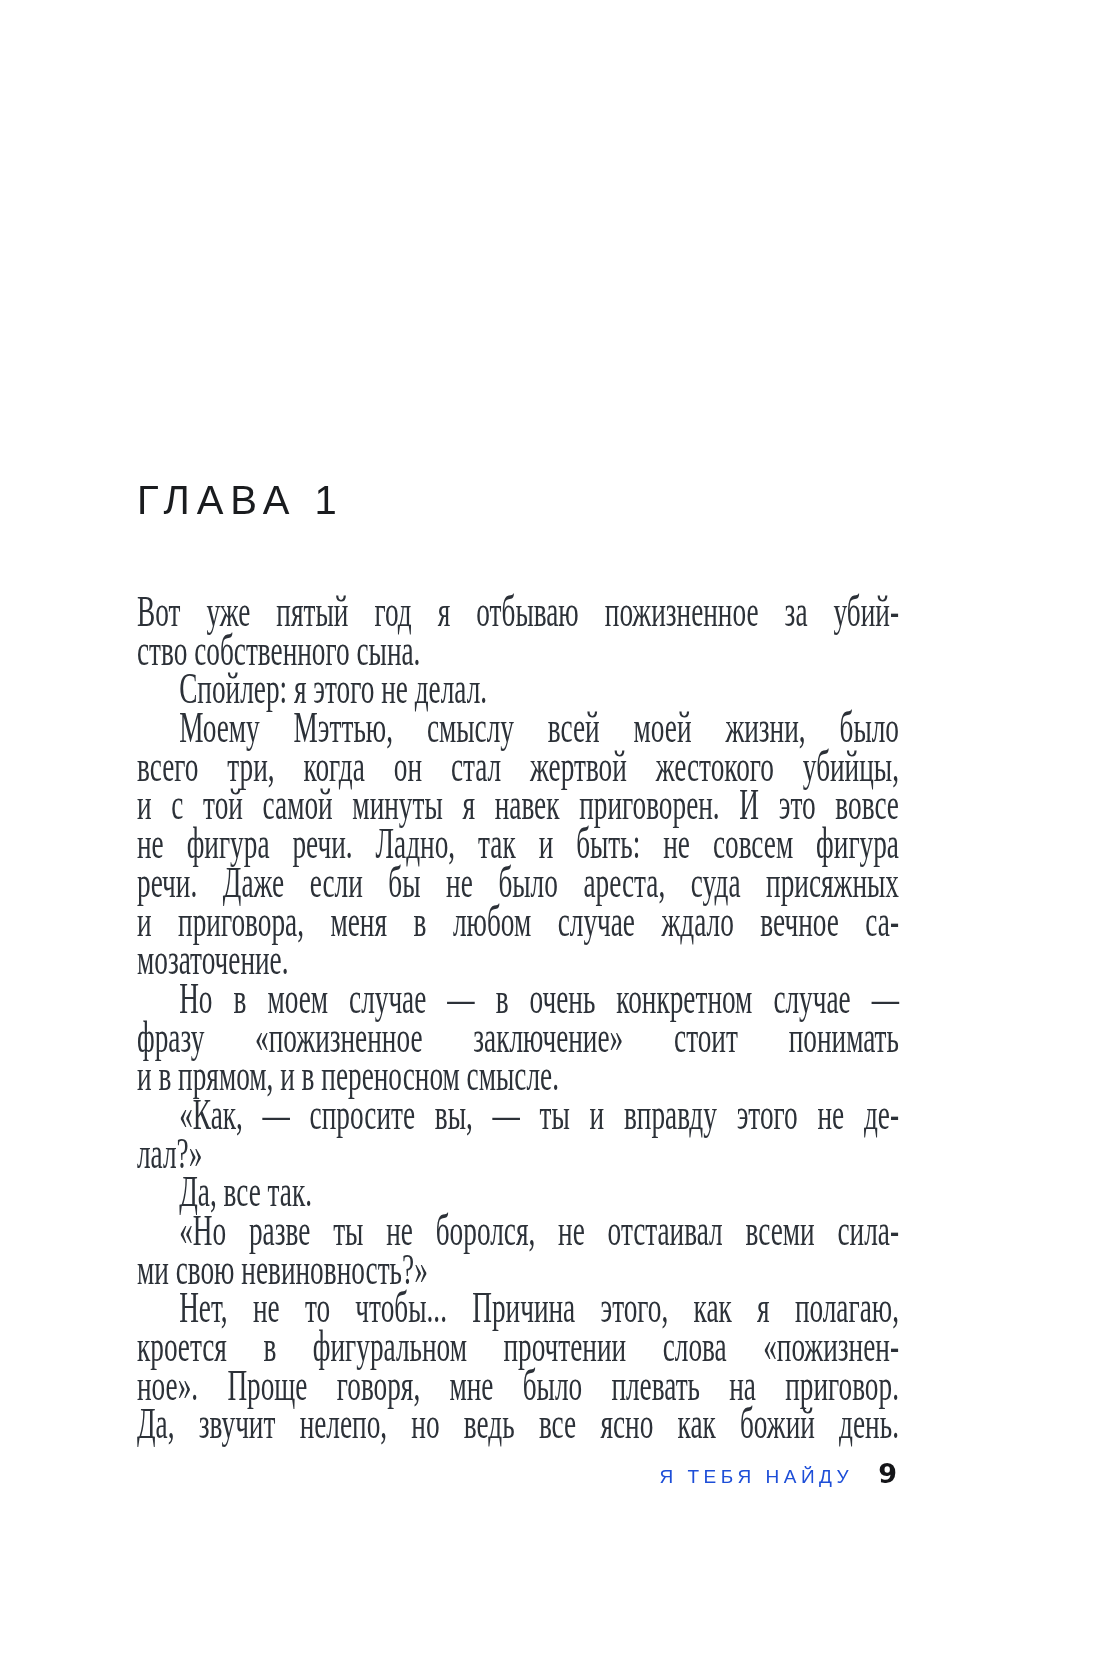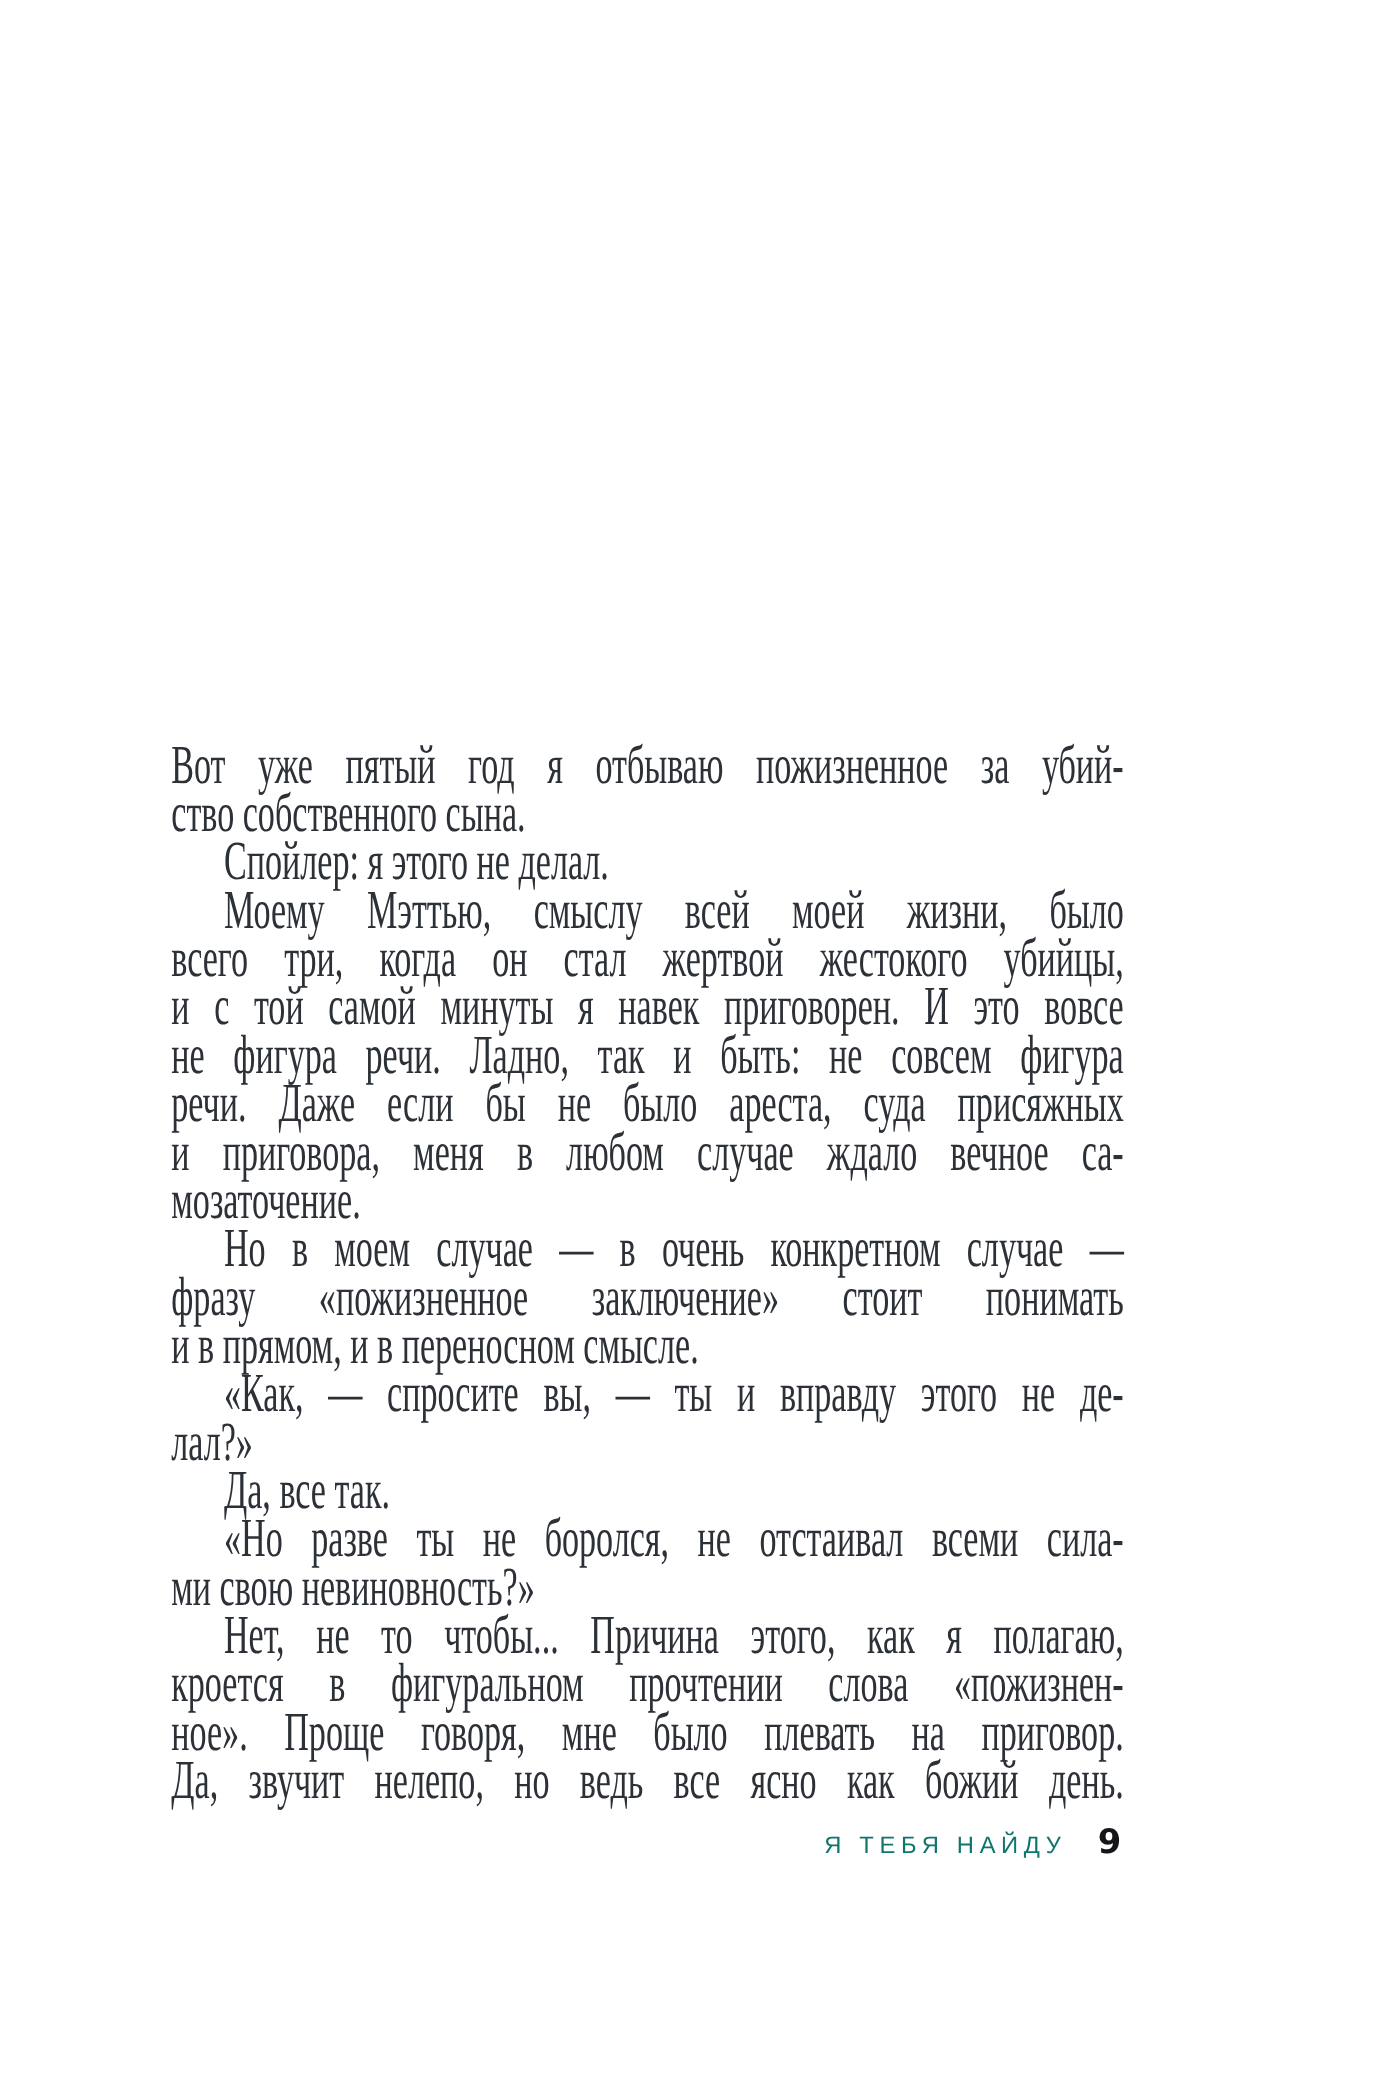--- a/index.html
+++ b/index.html
@@ -60,35 +60,36 @@
     right: 203px;
     display: flex;
     align-items: baseline;
     gap: 25px;
   }
   .running-title {
     font-family: "Liberation Sans", "DejaVu Sans", sans-serif;
     font-size: 19px;
     font-weight: 400;
     letter-spacing: 4.5px;
-    color: #0f766e;
+    color: #1d4ed8;
     white-space: nowrap;
   }
   .page-number {
     font-family: "DejaVu Sans", "Liberation Sans", sans-serif;
     font-size: 27px;
     font-weight: 700;
     color: #141518;
   }
 </style>
 </head>
 <body>
 
 <div class="page">
 
+  <div class="chapter-heading">ГЛАВА 1</div>
 
   <div class="body-text">
       <div class="line justify">Вот уже пятый год я отбываю пожизненное за убий-</div>
       <div class="line">ство собственного сына.</div>
       <div class="line indent">Спойлер: я этого не делал.</div>
       <div class="line justify indent">Моему Мэттью, смыслу всей моей жизни, было</div>
       <div class="line justify">всего три, когда он стал жертвой жестокого убийцы,</div>
       <div class="line justify">и с той самой минуты я навек приговорен. И это вовсе</div>
       <div class="line justify">не фигура речи. Ладно, так и быть: не совсем фигура</div>
       <div class="line justify">речи. Даже если бы не было ареста, суда присяжных</div>

